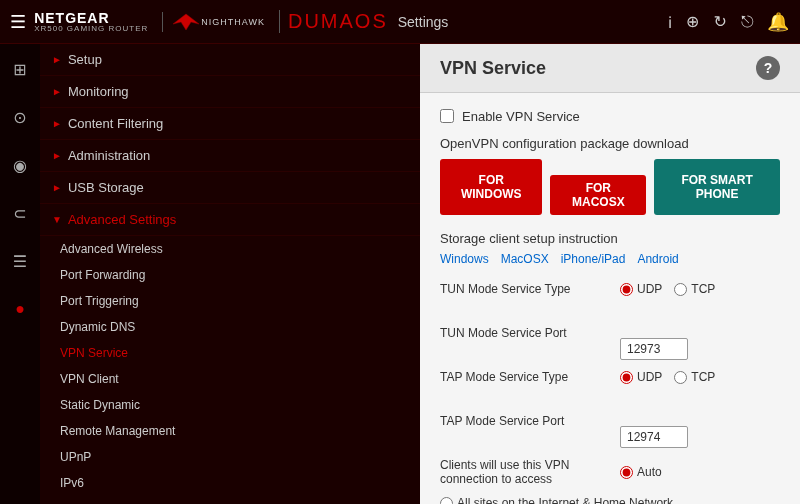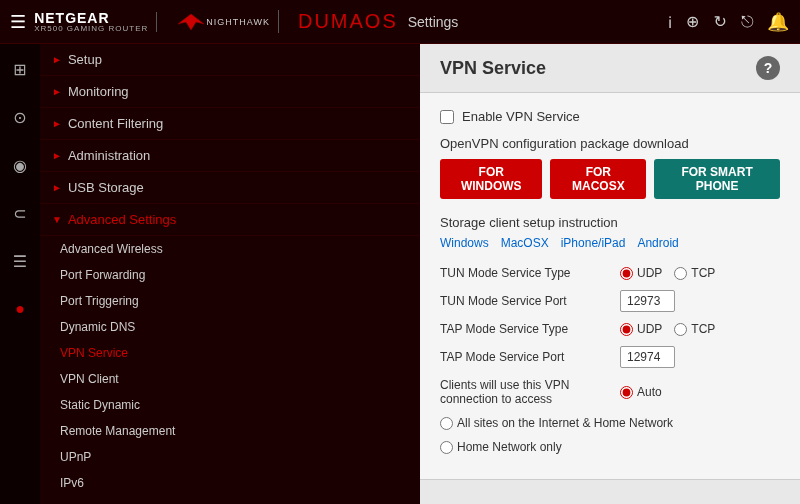--- a/index.html
+++ b/index.html
@@ -36,22 +36,22 @@
       letter-spacing: 1px;
     }
     .brand-model {
       font-size: 8px;
       color: #aaa;
       letter-spacing: 1px;
     }
     .nighthawk-logo {
       display: flex;
       align-items: center;
-      margin-left: 0;
-      padding-left: 19px;
+      margin-left: 6px;
+      padding-left: 8px;
       border-left: 1px solid #555;
     }
     .nighthawk-text {
       font-size: 9px;
       color: #ccc;
       letter-spacing: 1px;
       text-transform: uppercase;
     }
     .settings-label {
       font-size: 14px;
@@ -169,21 +169,21 @@
       cursor: pointer;
     }
 
     .content-body {
       padding: 16px 20px;
       flex: 1;
     }
 
     .enable-vpn-row {
       display: flex;
-      align-items: flex-end;
+      align-items: flex-start;
       gap: 8px;
       margin-bottom: 12px;
     }
     .enable-vpn-row input[type="checkbox"] {
       width: 14px;
       height: 14px;
     }
     .enable-vpn-label {
       font-size: 13px;
       color: #333;
@@ -208,20 +208,21 @@
       font-weight: bold;
       cursor: pointer;
       text-transform: uppercase;
       color: #fff;
     }
     .btn-windows {
       background: #cc0000;
     }
     .btn-macos {
       background: #cc0000;
+      margin-top: 16px;
     }
     .btn-smartphone {
       background: #0f766e;
     }
 
     .setup-instruction {
       font-size: 13px;
       color: #333;
       margin-bottom: 6px;
     }
@@ -268,22 +269,23 @@
       color: #333;
     }
     .radio-option input[type="radio"] {
       accent-color: #cc0000;
     }
     .config-input {
       border: 1px solid #999;
       border-radius: 2px;
       padding: 3px 6px;
       font-size: 12px;
-      width: 55px;
-      color: #333;
+      width: 68px;
+      color: #333;
+      margin-top: 32px;
     }
 
     .vpn-access-row {
       display: flex;
       align-items: center;
       gap: 10px;
       margin-top: 8px;
       flex-wrap: wrap;
     }
     .vpn-access-label {

